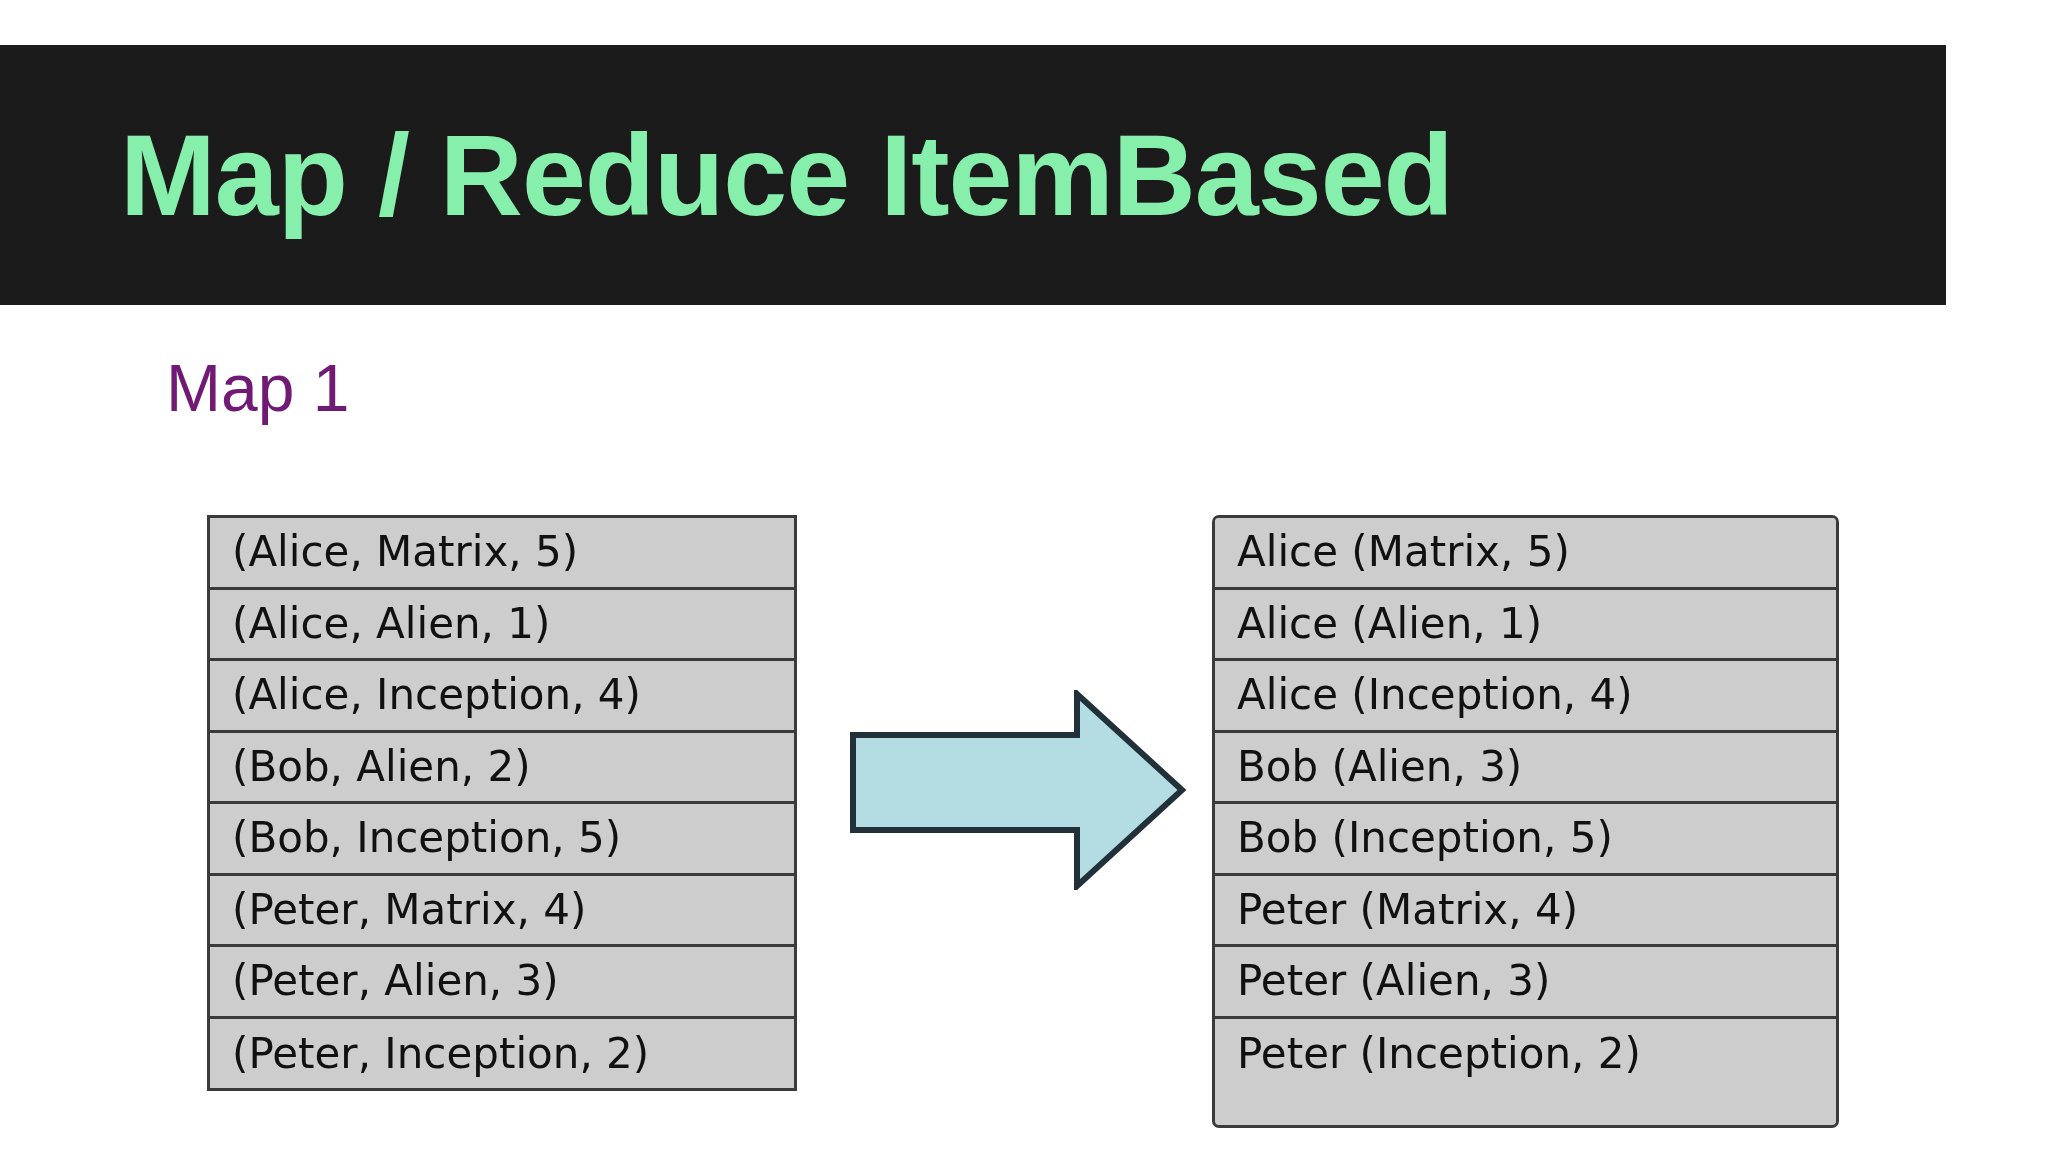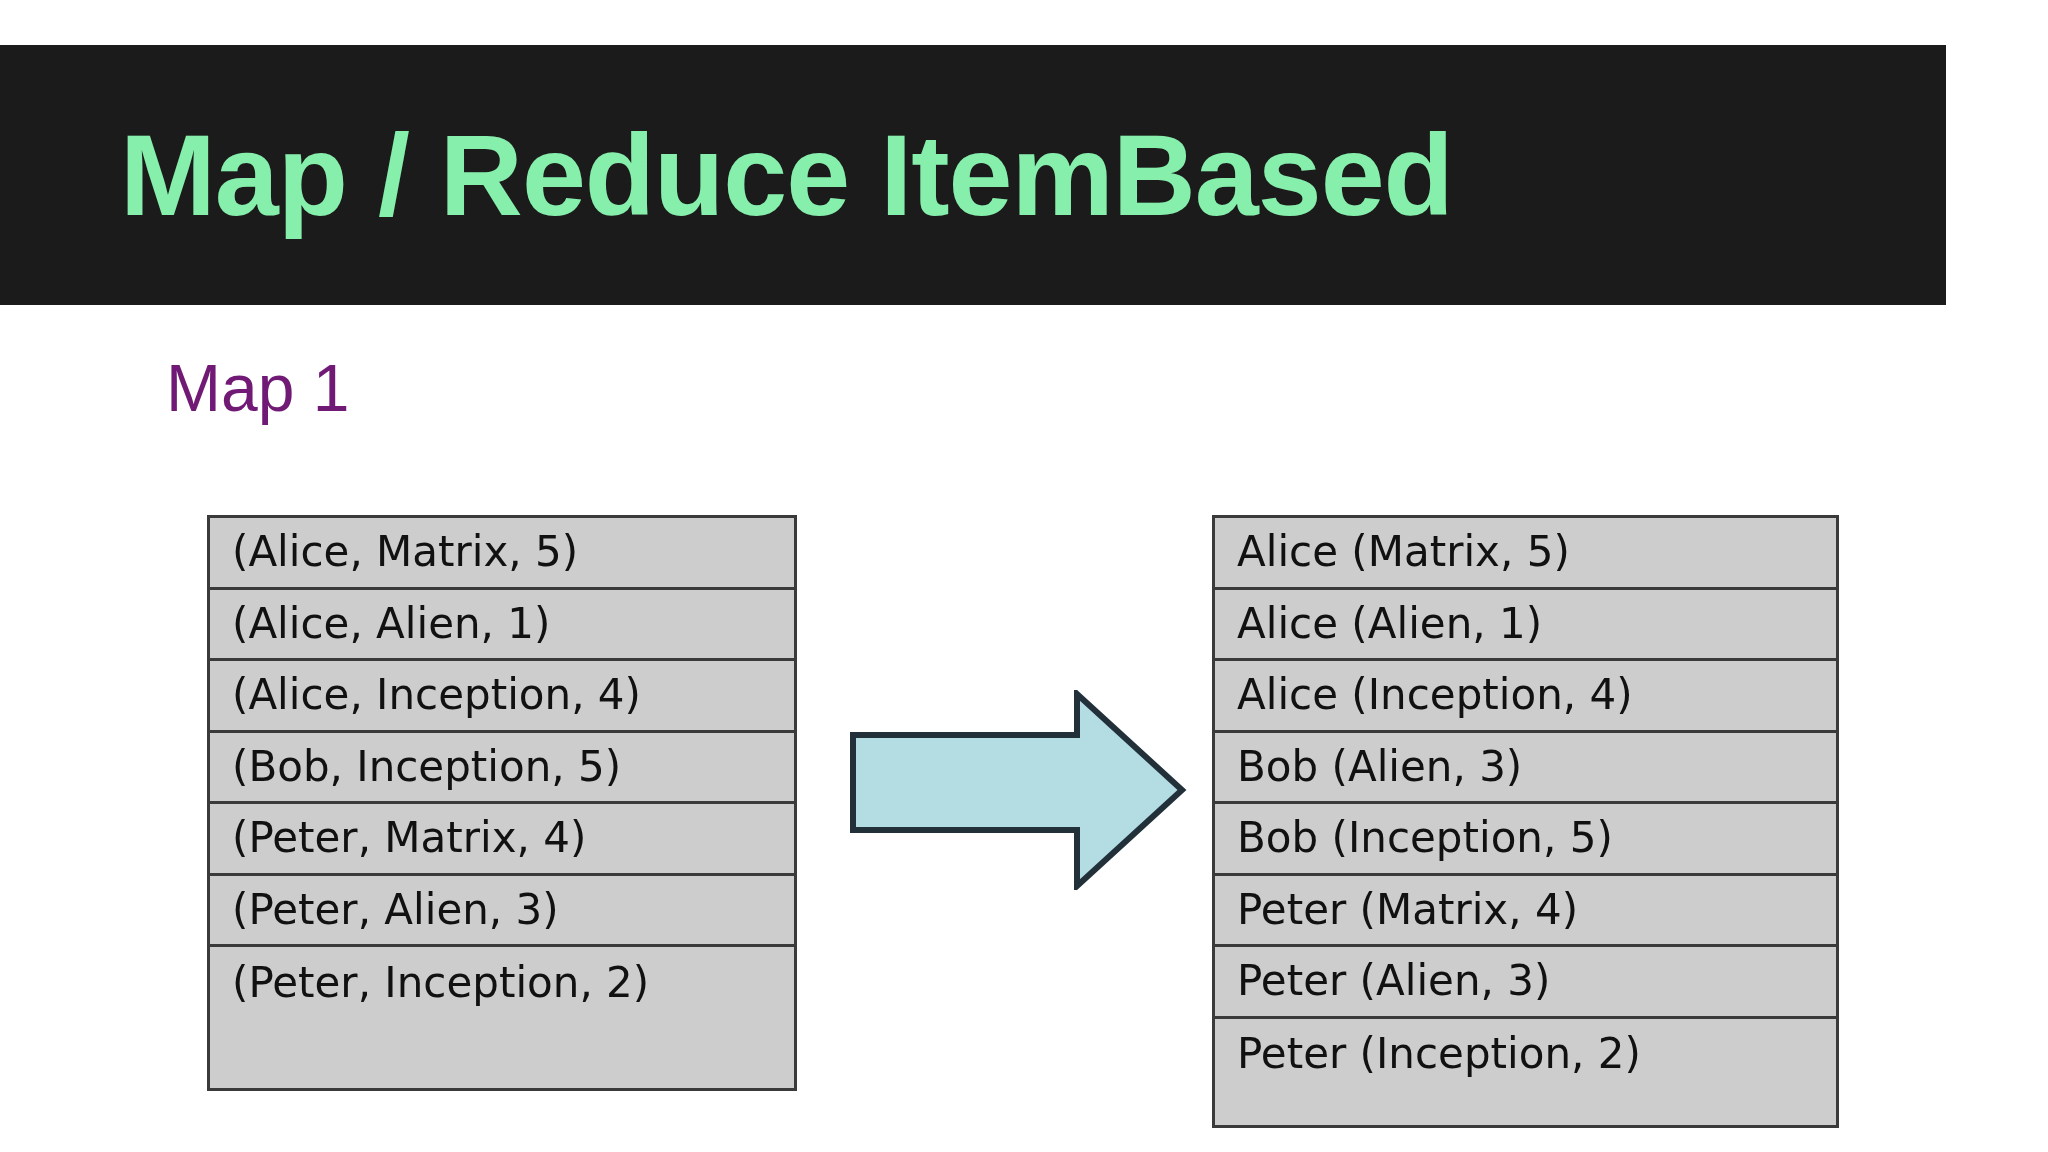--- a/index.html
+++ b/index.html
@@ -64,20 +64,21 @@
     left: 207px;
     top: 515px;
     width: 590px;
     height: 576px;
   }
   #table-right {
     left: 1212px;
     top: 515px;
     width: 627px;
     height: 613px;
+    border-radius: 7px;
   }
   .kv-row {
     box-sizing: border-box;
     height: 71.5px;
     background: #cdcdcd;
     border-bottom: 3px solid #3a3a3a;
     display: flex;
     align-items: center;
     padding-left: 22px;
     color: #111111;
@@ -105,20 +106,21 @@
 <div id="title-bar">
   <div id="slide-title">Map / Reduce ItemBased</div>
 </div>
 
 <div id="slide-subtitle">Map 1</div>
 
 <div id="table-left" class="kv-table">
     <div class="kv-row">(Alice, Matrix, 5)</div>
     <div class="kv-row">(Alice, Alien, 1)</div>
     <div class="kv-row">(Alice, Inception, 4)</div>
+    <div class="kv-row">(Bob, Alien, 2)</div>
     <div class="kv-row">(Bob, Inception, 5)</div>
     <div class="kv-row">(Peter, Matrix, 4)</div>
     <div class="kv-row">(Peter, Alien, 3)</div>
     <div class="kv-row">(Peter, Inception, 2)</div>
   </div>
 
 <div id="flow-arrow">
   <svg width="345" height="200" viewBox="0 0 345 200" xmlns="http://www.w3.org/2000/svg">
     <polygon points="8,45 232,45 232,4 337,100 232,196 232,140 8,140" fill="#b3dce3" stroke="#22303a" stroke-width="6" stroke-linejoin="miter"></polygon>
   </svg>

